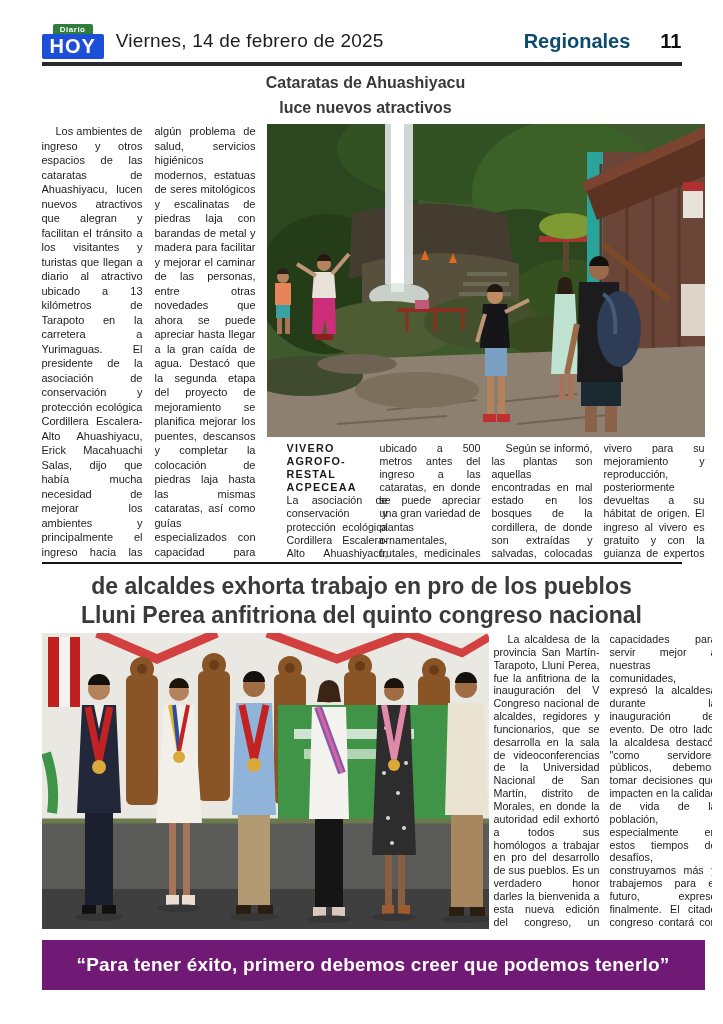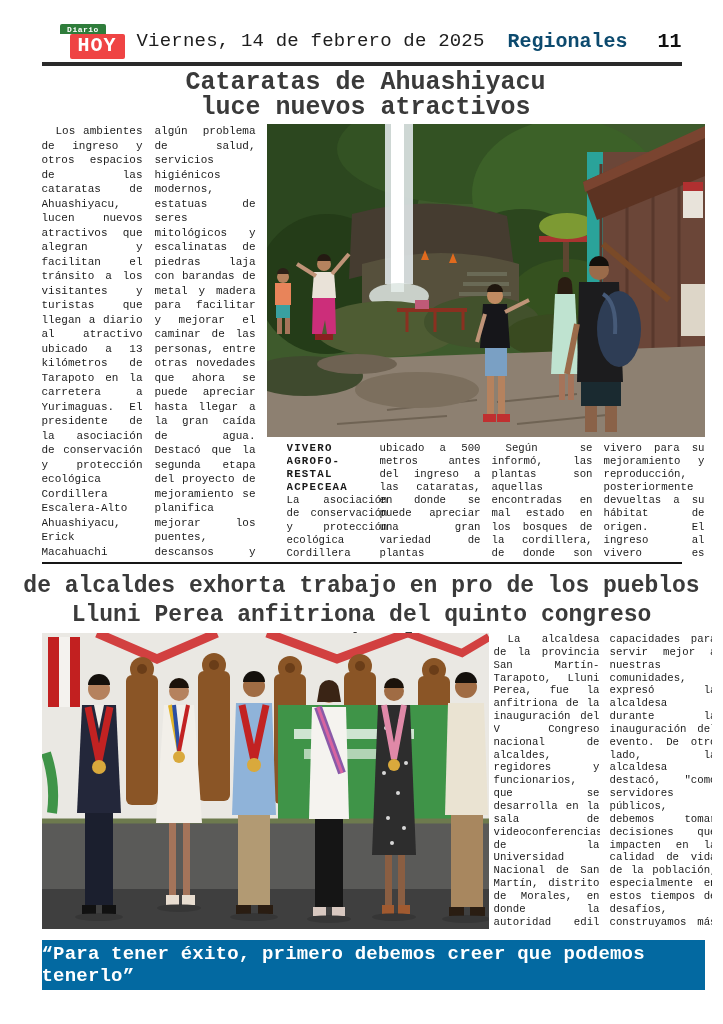--- a/index.html
+++ b/index.html
@@ -1,38 +1,38 @@
 <!DOCTYPE html>
 <html lang="es"><head>
 <meta charset="utf-8">
 <style>
   * { margin:0; padding:0; box-sizing:border-box; }
   html,body { background:#ffffff; }
   .page {
     position:relative; width:700px; height:1024px; background:#fff;
-    font-family:Liberation Mono, monospace; overflow:hidden;
+    font-family:Liberation Sans, sans-serif; overflow:hidden;
     margin:0 auto;
   }
   
   .header { position:absolute; left:30px; right:30px; top:22px; height:38px;
             display:flex; align-items:center; }
   .logo { display:flex; flex-direction:column; align-items:center; }
   .logo-tab { background:#2f7d3b; color:#fff; font-size:8px; font-weight:bold;
               padding:1px 7px 0 7px; letter-spacing:.5px; border-radius:2px 2px 0 0; }
-  .logo-main { background:#ef4444; color:#fff; font-size:20px; font-weight:bold;
+  .logo-main { background:#1d4ed8; color:#fff; font-size:20px; font-weight:bold;
                padding:1px 8px 2px 8px; letter-spacing:1px; line-height:22px;
-               border-radius:2px;margin-left:28px; }
+               border-radius:2px; }
   .date { margin-left:12px; font-size:19px; color:#1d1d1d; letter-spacing:.2px; }
   .section { margin-left:auto; font-size:20px; font-weight:bold; color:#0c4a6e; }
   .pagenum { margin-left:30px; font-size:20px; font-weight:bold; color:#101010; }
   .rule { position:absolute; left:30px; right:30px; top:62px; height:4px; background:#2a2a2a; }
 
   
   .a1-title { position:absolute; top:70px; left:0; width:100%; text-align:center;
-              font-size:25px; font-weight:bold; color:#3a3a3a; line-height:25px;padding-left:8px; }
+              font-size:16px; font-weight:bold; color:#3a3a3a; line-height:25px;padding-left:8px; }
   .a1-body { position:absolute; left:30px; top:124px; width:663px; height:436px; }
   .col { position:absolute; font-size:11px; line-height:14.5px; color:#1c1c1c;
          text-align:justify; overflow:hidden; hyphens:auto; -webkit-hyphens:auto; }
   .indent { text-indent:14px; }
   .c1 { left:0px;   top:0; width:101px; height:436px; }
   .c2 { left:113px; top:0; width:101px; height:436px; }
   .photo-frame1 { position:absolute; left:225px; top:0; width:438px; height:313px; overflow:hidden; }
   .lower { top:318px; height:118px; font-size:10.7px; line-height:13.1px; }
   .c3 { left:225px; width:101px;margin-left:20px; }
   .c4 { left:338px; width:101px; }
@@ -46,21 +46,21 @@
   
   .a2-title { position:absolute; top:572px; left:0; width:100%; text-align:center;
               font-size:23px; font-weight:bold; color:#3a3a3a; line-height:29px; }
   .a2-body { position:absolute; left:30px; top:633px; width:675px; height:296px; }
   .photo-frame2 { position:absolute; left:0; top:0; width:447px; height:296px; overflow:hidden; }
   .a2c1 { left:452px; top:0; width:106px; height:296px; font-size:10.7px; line-height:12.85px; }
   .a2c2 { left:568px; top:0; width:107px; height:296px; font-size:10.7px; line-height:12.85px; }
 
   
   .banner { position:absolute; left:30px; top:940px; width:663px; height:50px;
-            background:#0369a1; color:#ffffff; font-weight:bold; font-size:19px;
+            background:#701a75; color:#ffffff; font-weight:bold; font-size:19px;
             display:flex; align-items:center; justify-content:center; letter-spacing:.2px; }
   svg { display:block; }
 </style>
 </head>
 <body>
 
 <div class="page">
 
   <div class="header">
     <div class="logo">

